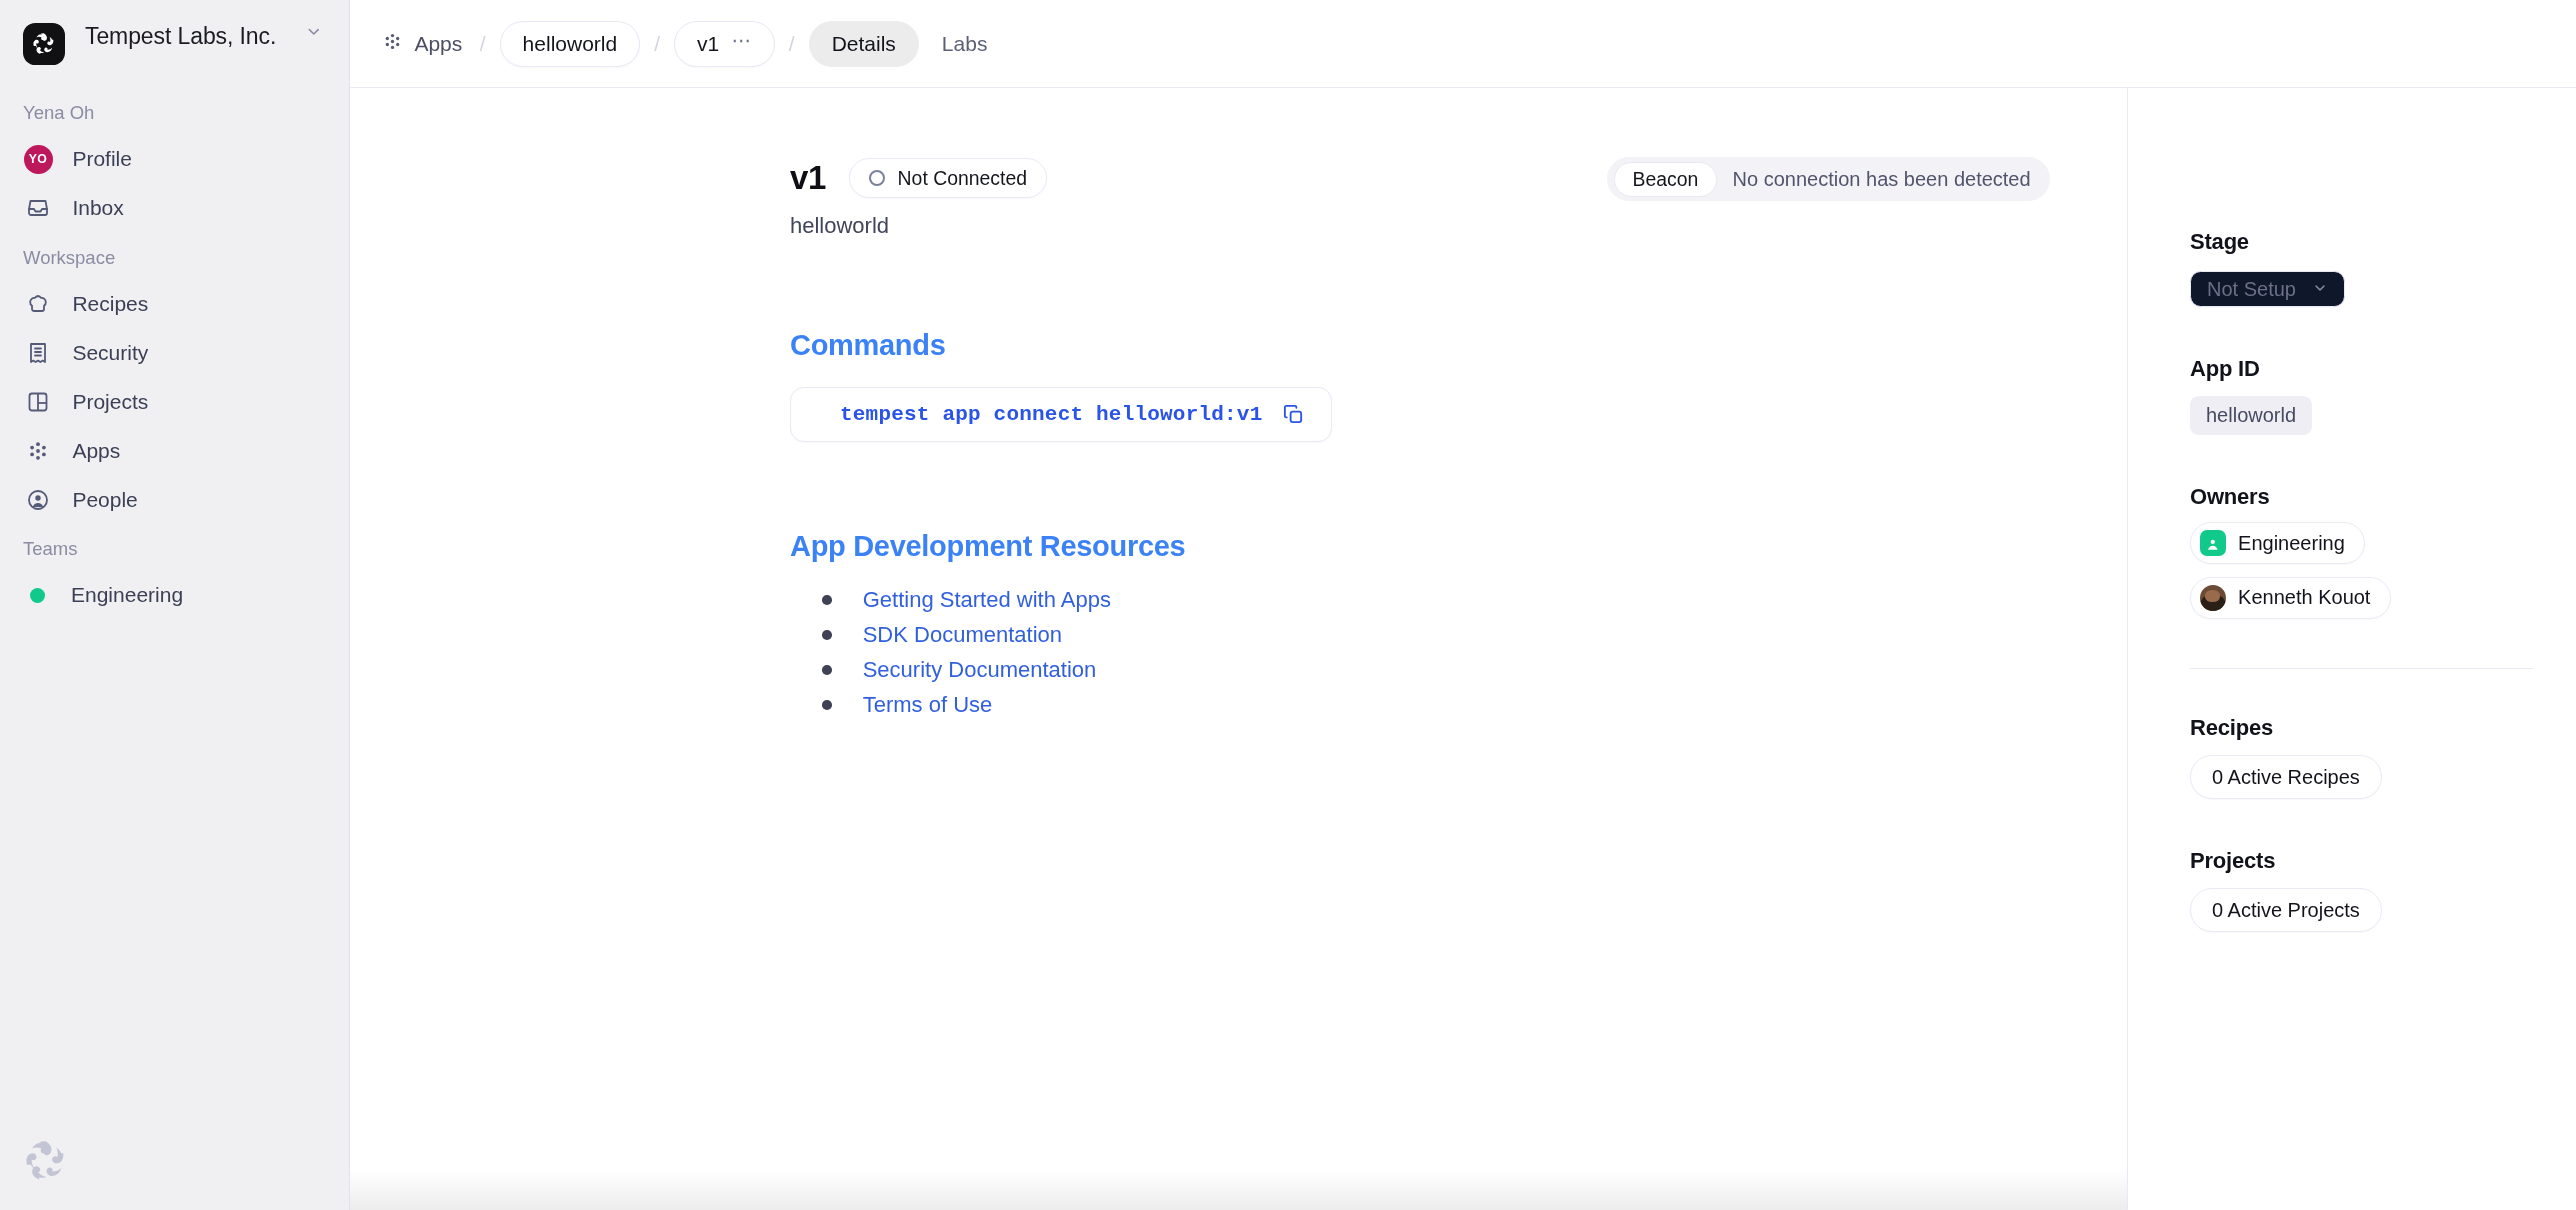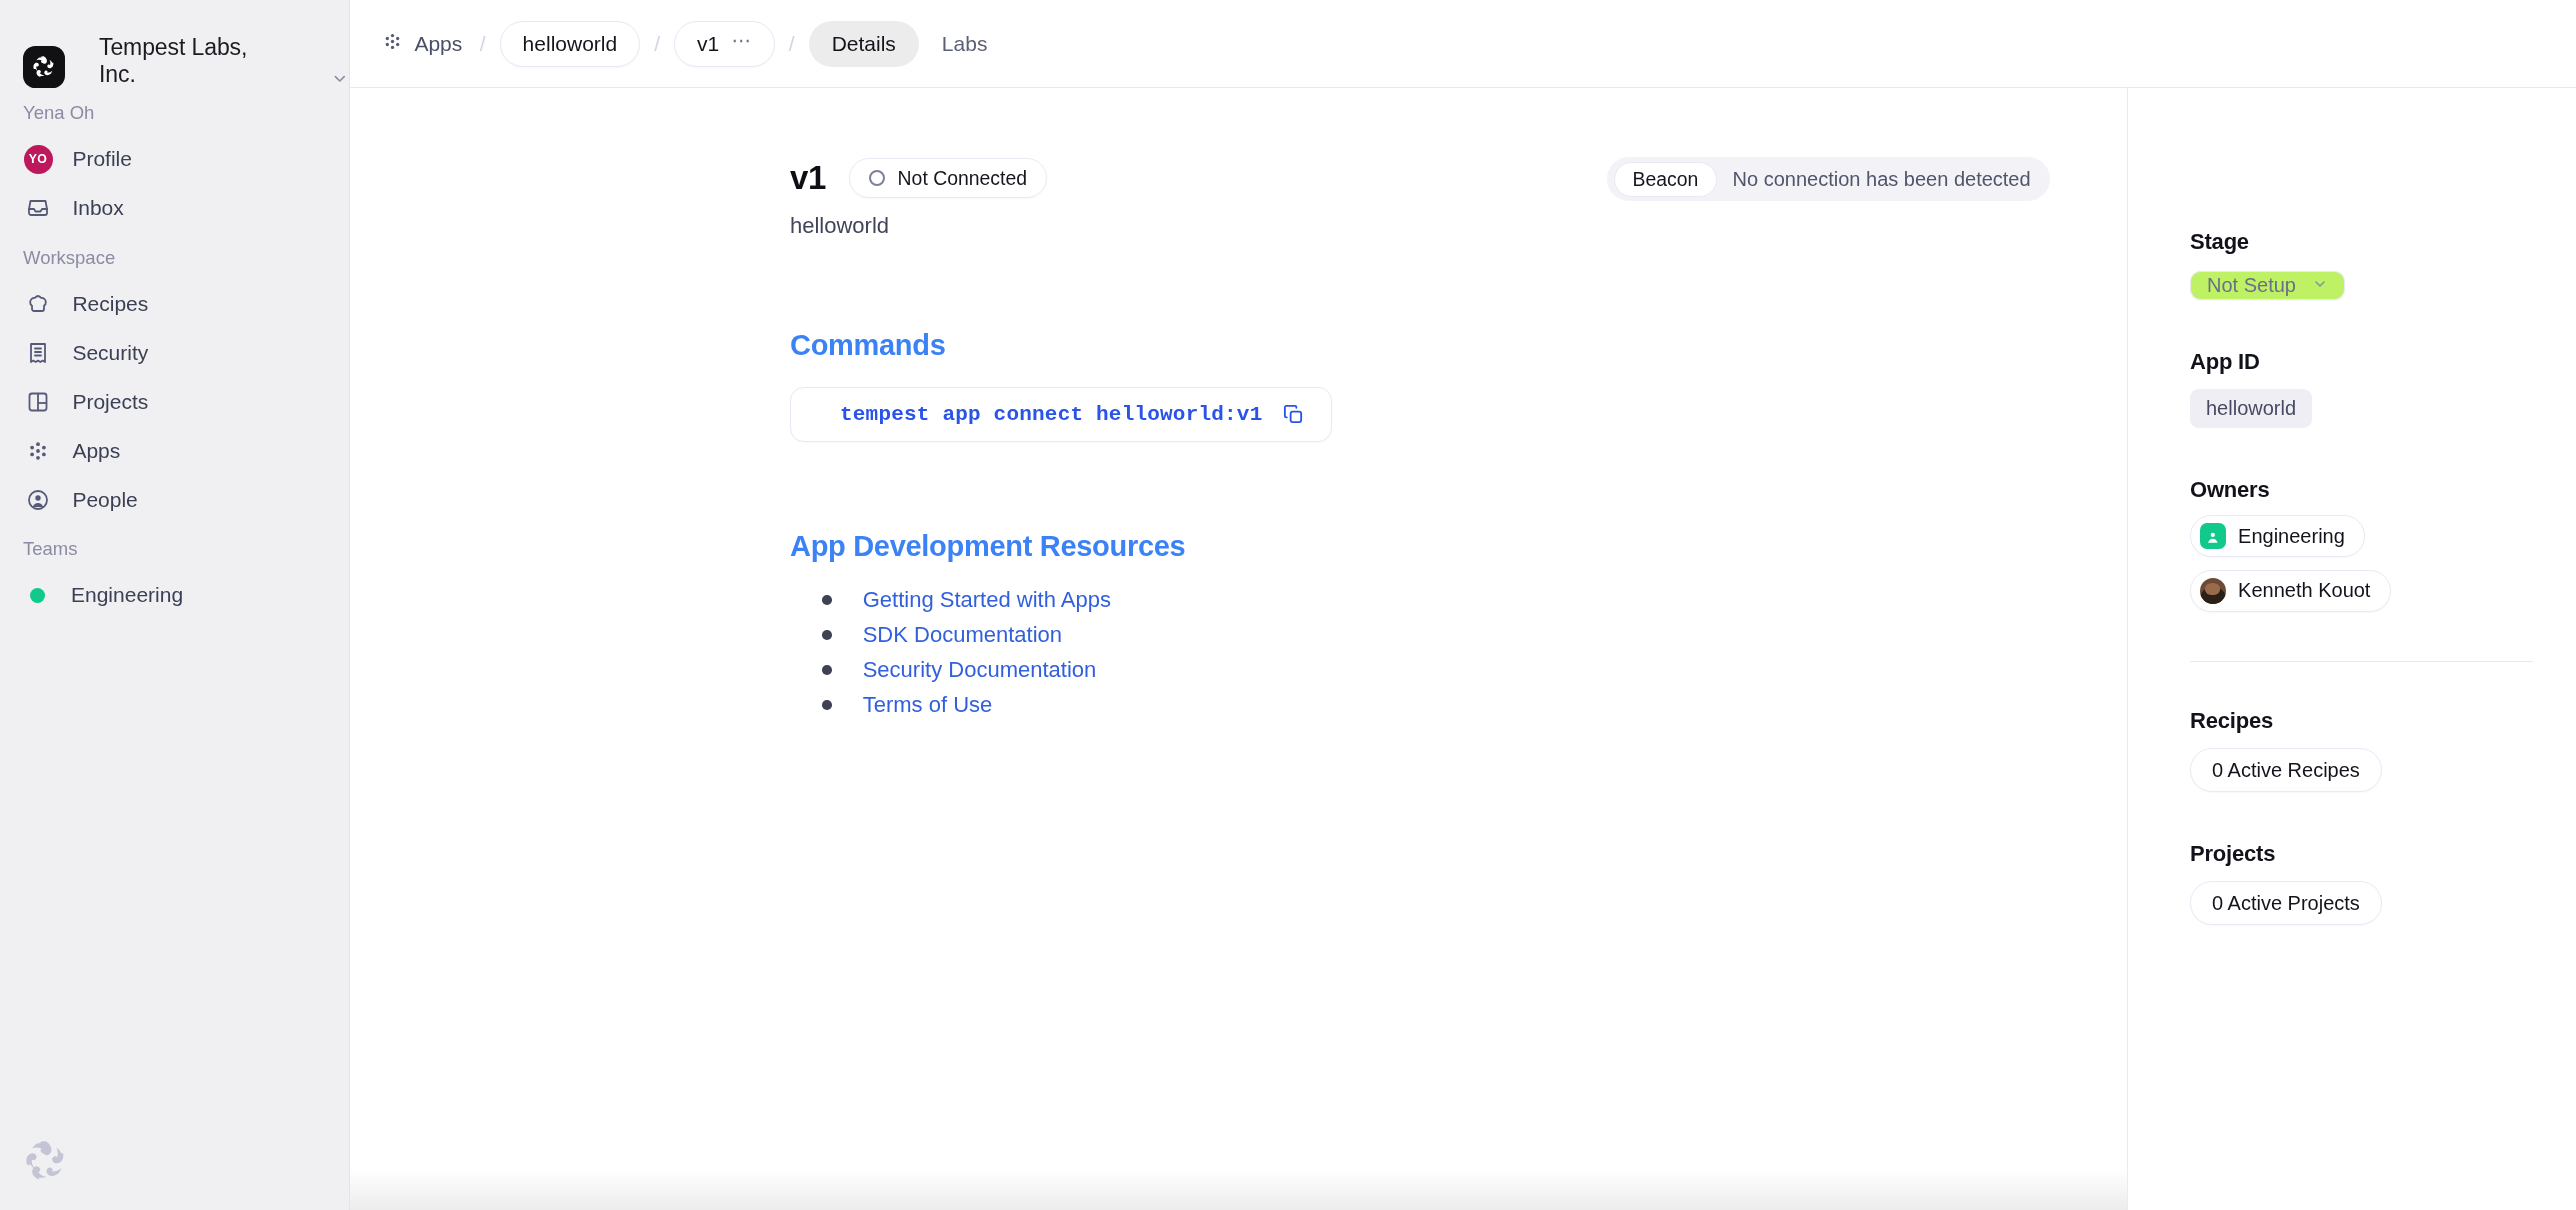--- a/index.html
+++ b/index.html
@@ -17,22 +17,22 @@
   .sidebar {
     width: 350px;
     height: 1211px;
     background: #f0f0f3;
     border-right: 1.8px solid #e3e3ef;
     position: relative;
     flex: 0 0 350px;
   }
   .org-row {
     display: flex;
-    align-items: flex-end;
-    gap: 34px;
+    align-items: flex-start;
+    gap: 20px;
     padding: 23px 0 0 23px;
     height: 88px;
   }
   .org-logo {
     width: 42px; height: 42px;
     border-radius: 12.3px;
     background: #111114;
     display: flex; align-items: center; justify-content: center;
     flex: 0 0 42px;
   }
@@ -267,24 +267,24 @@
   .rp-label {
     font-size: 22px;
     font-weight: 700;
     color: #11121a;
     letter-spacing: -0.2px;
   }
   .rp-group { margin-bottom: 49px; }
   .select-box {
     margin-top: 16px;
     display: inline-flex; align-items: center; gap: 16px;
-    height: 29px; padding: 0 16px;
+    height: 36px; padding: 0 16px;
     border: 1.8px solid #e9e9f6;
     border-radius: 10.6px;
-    background: #bef264;
+    background: #0f172a;
     font-size: 20px;
     color: #6b6f87;
     cursor: pointer;
     box-shadow: 0 0.9px 1.8px rgba(20,20,50,0.03);
   }
   .chip-grey {
     margin-top: 14px;
     display: inline-flex; align-items: center;
     height: 39px; padding: 0 16px;
     background: #eeeef4;

